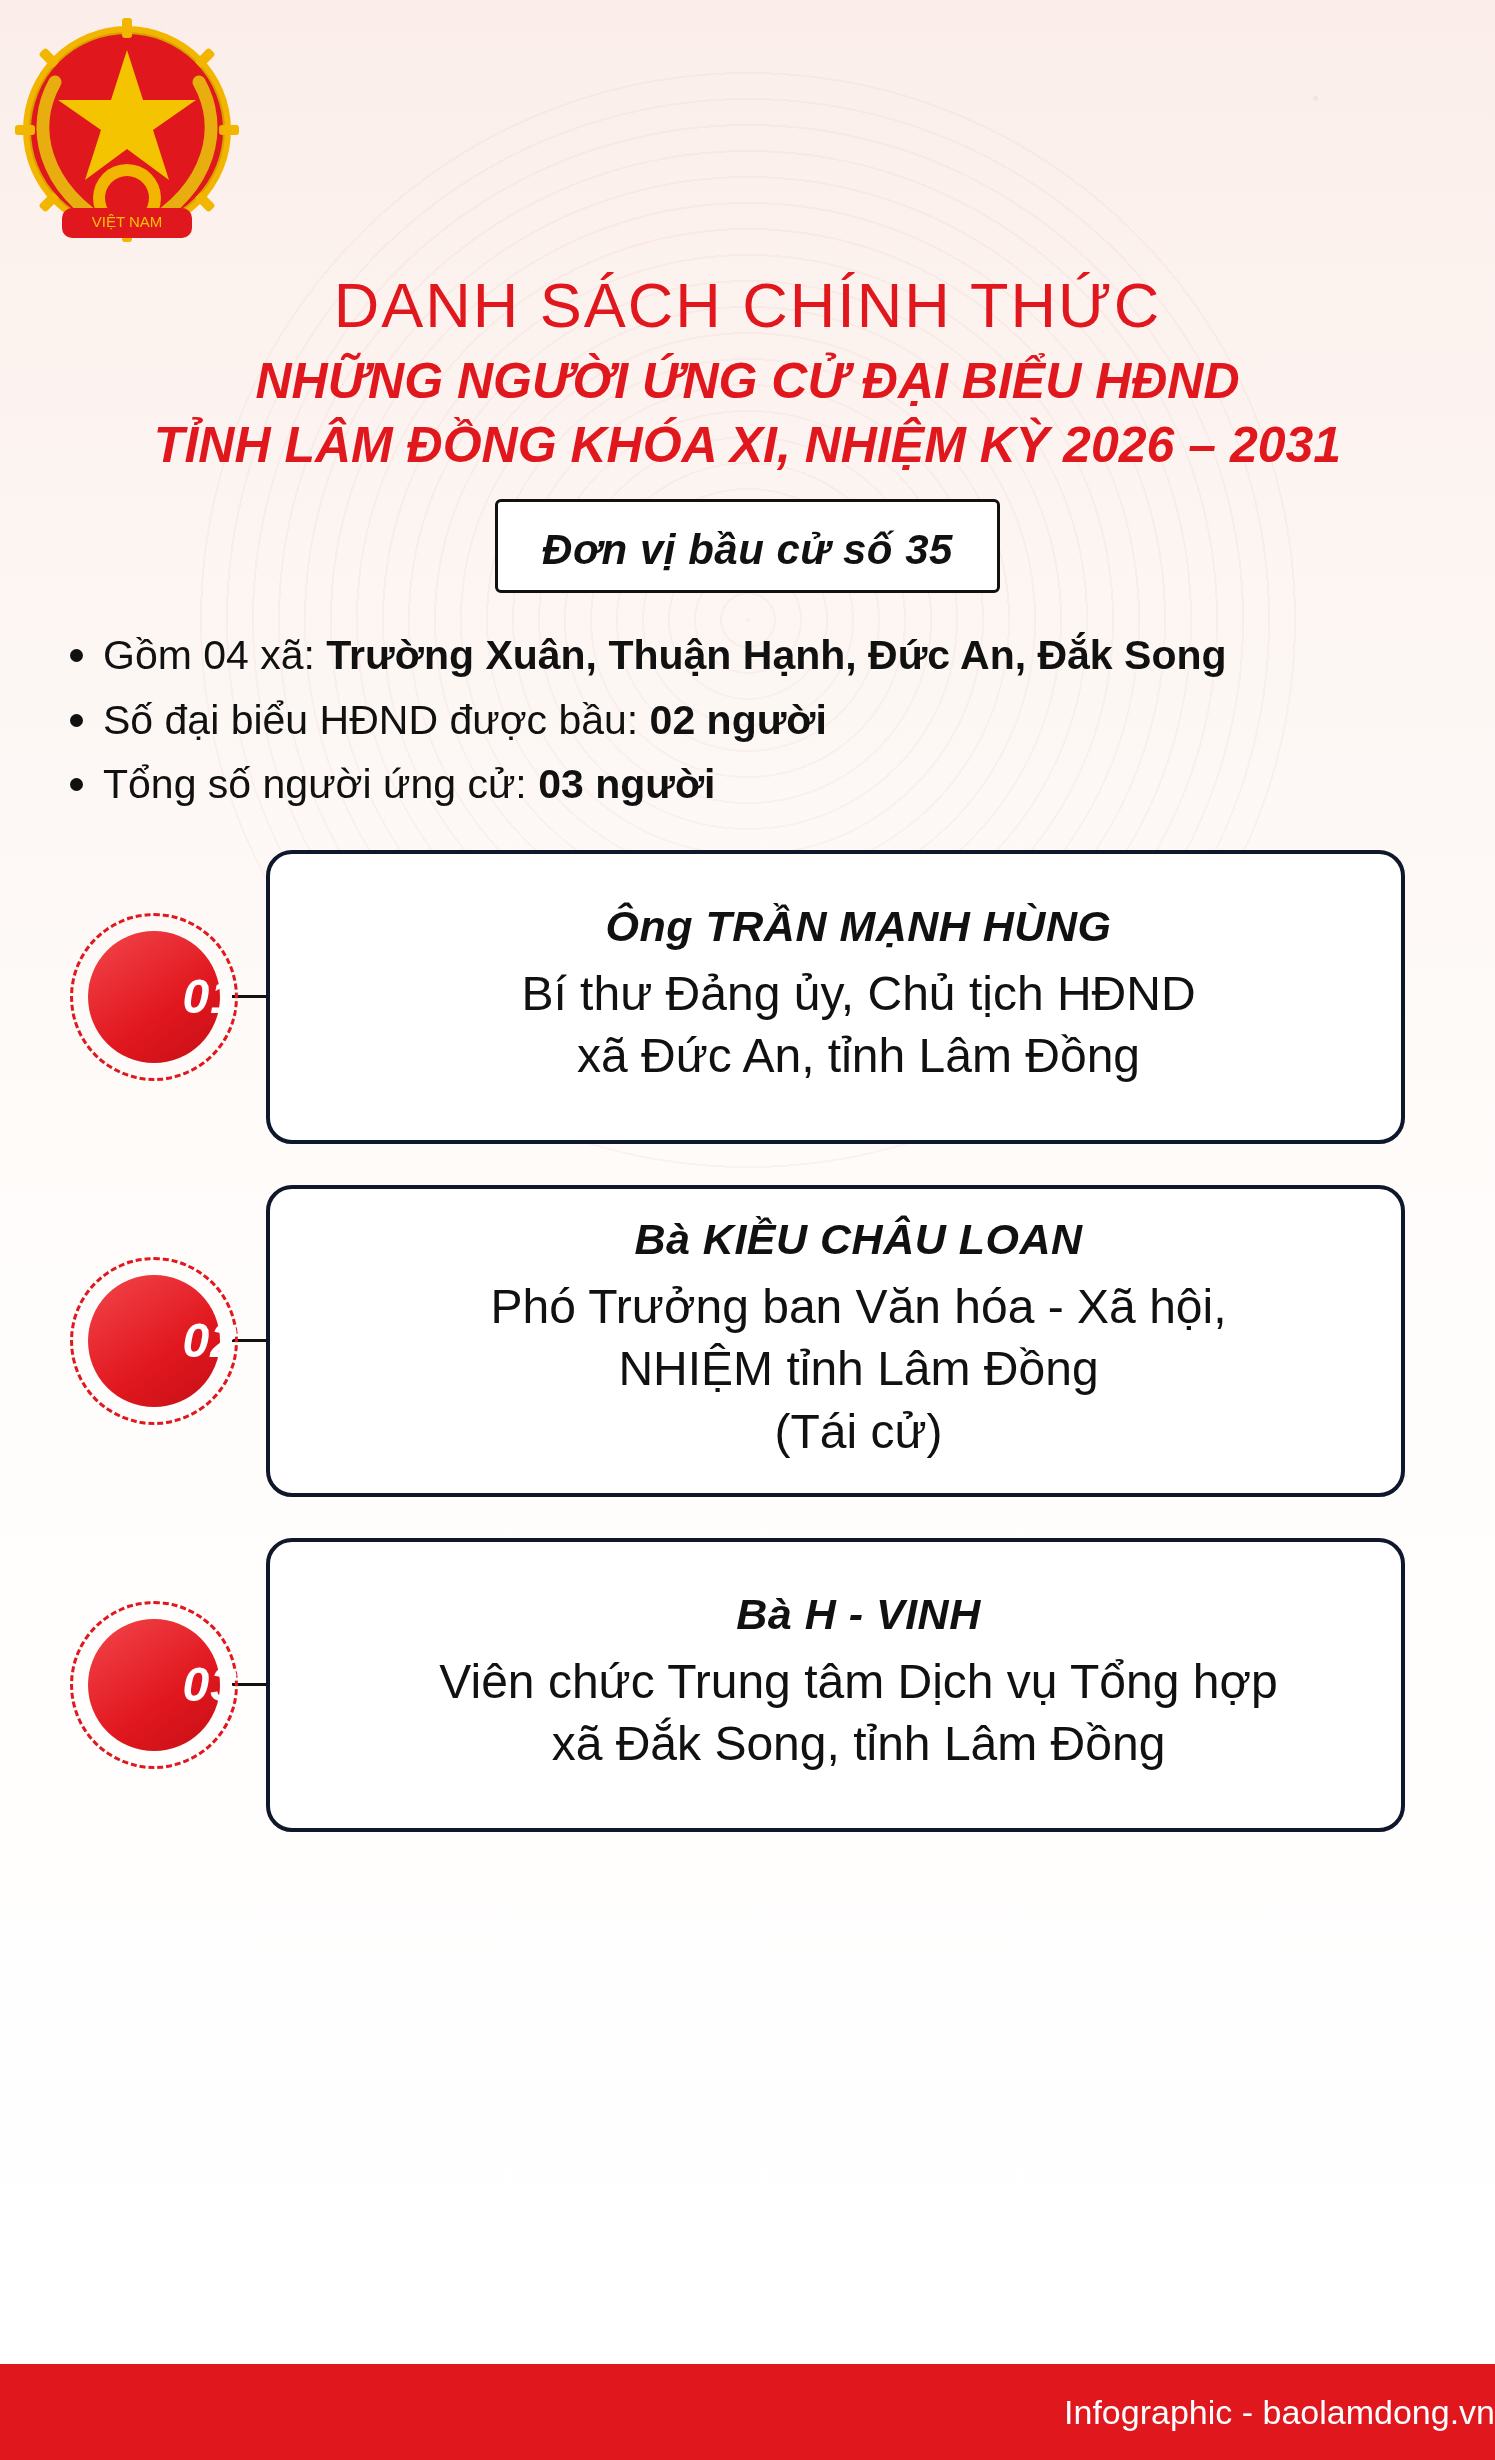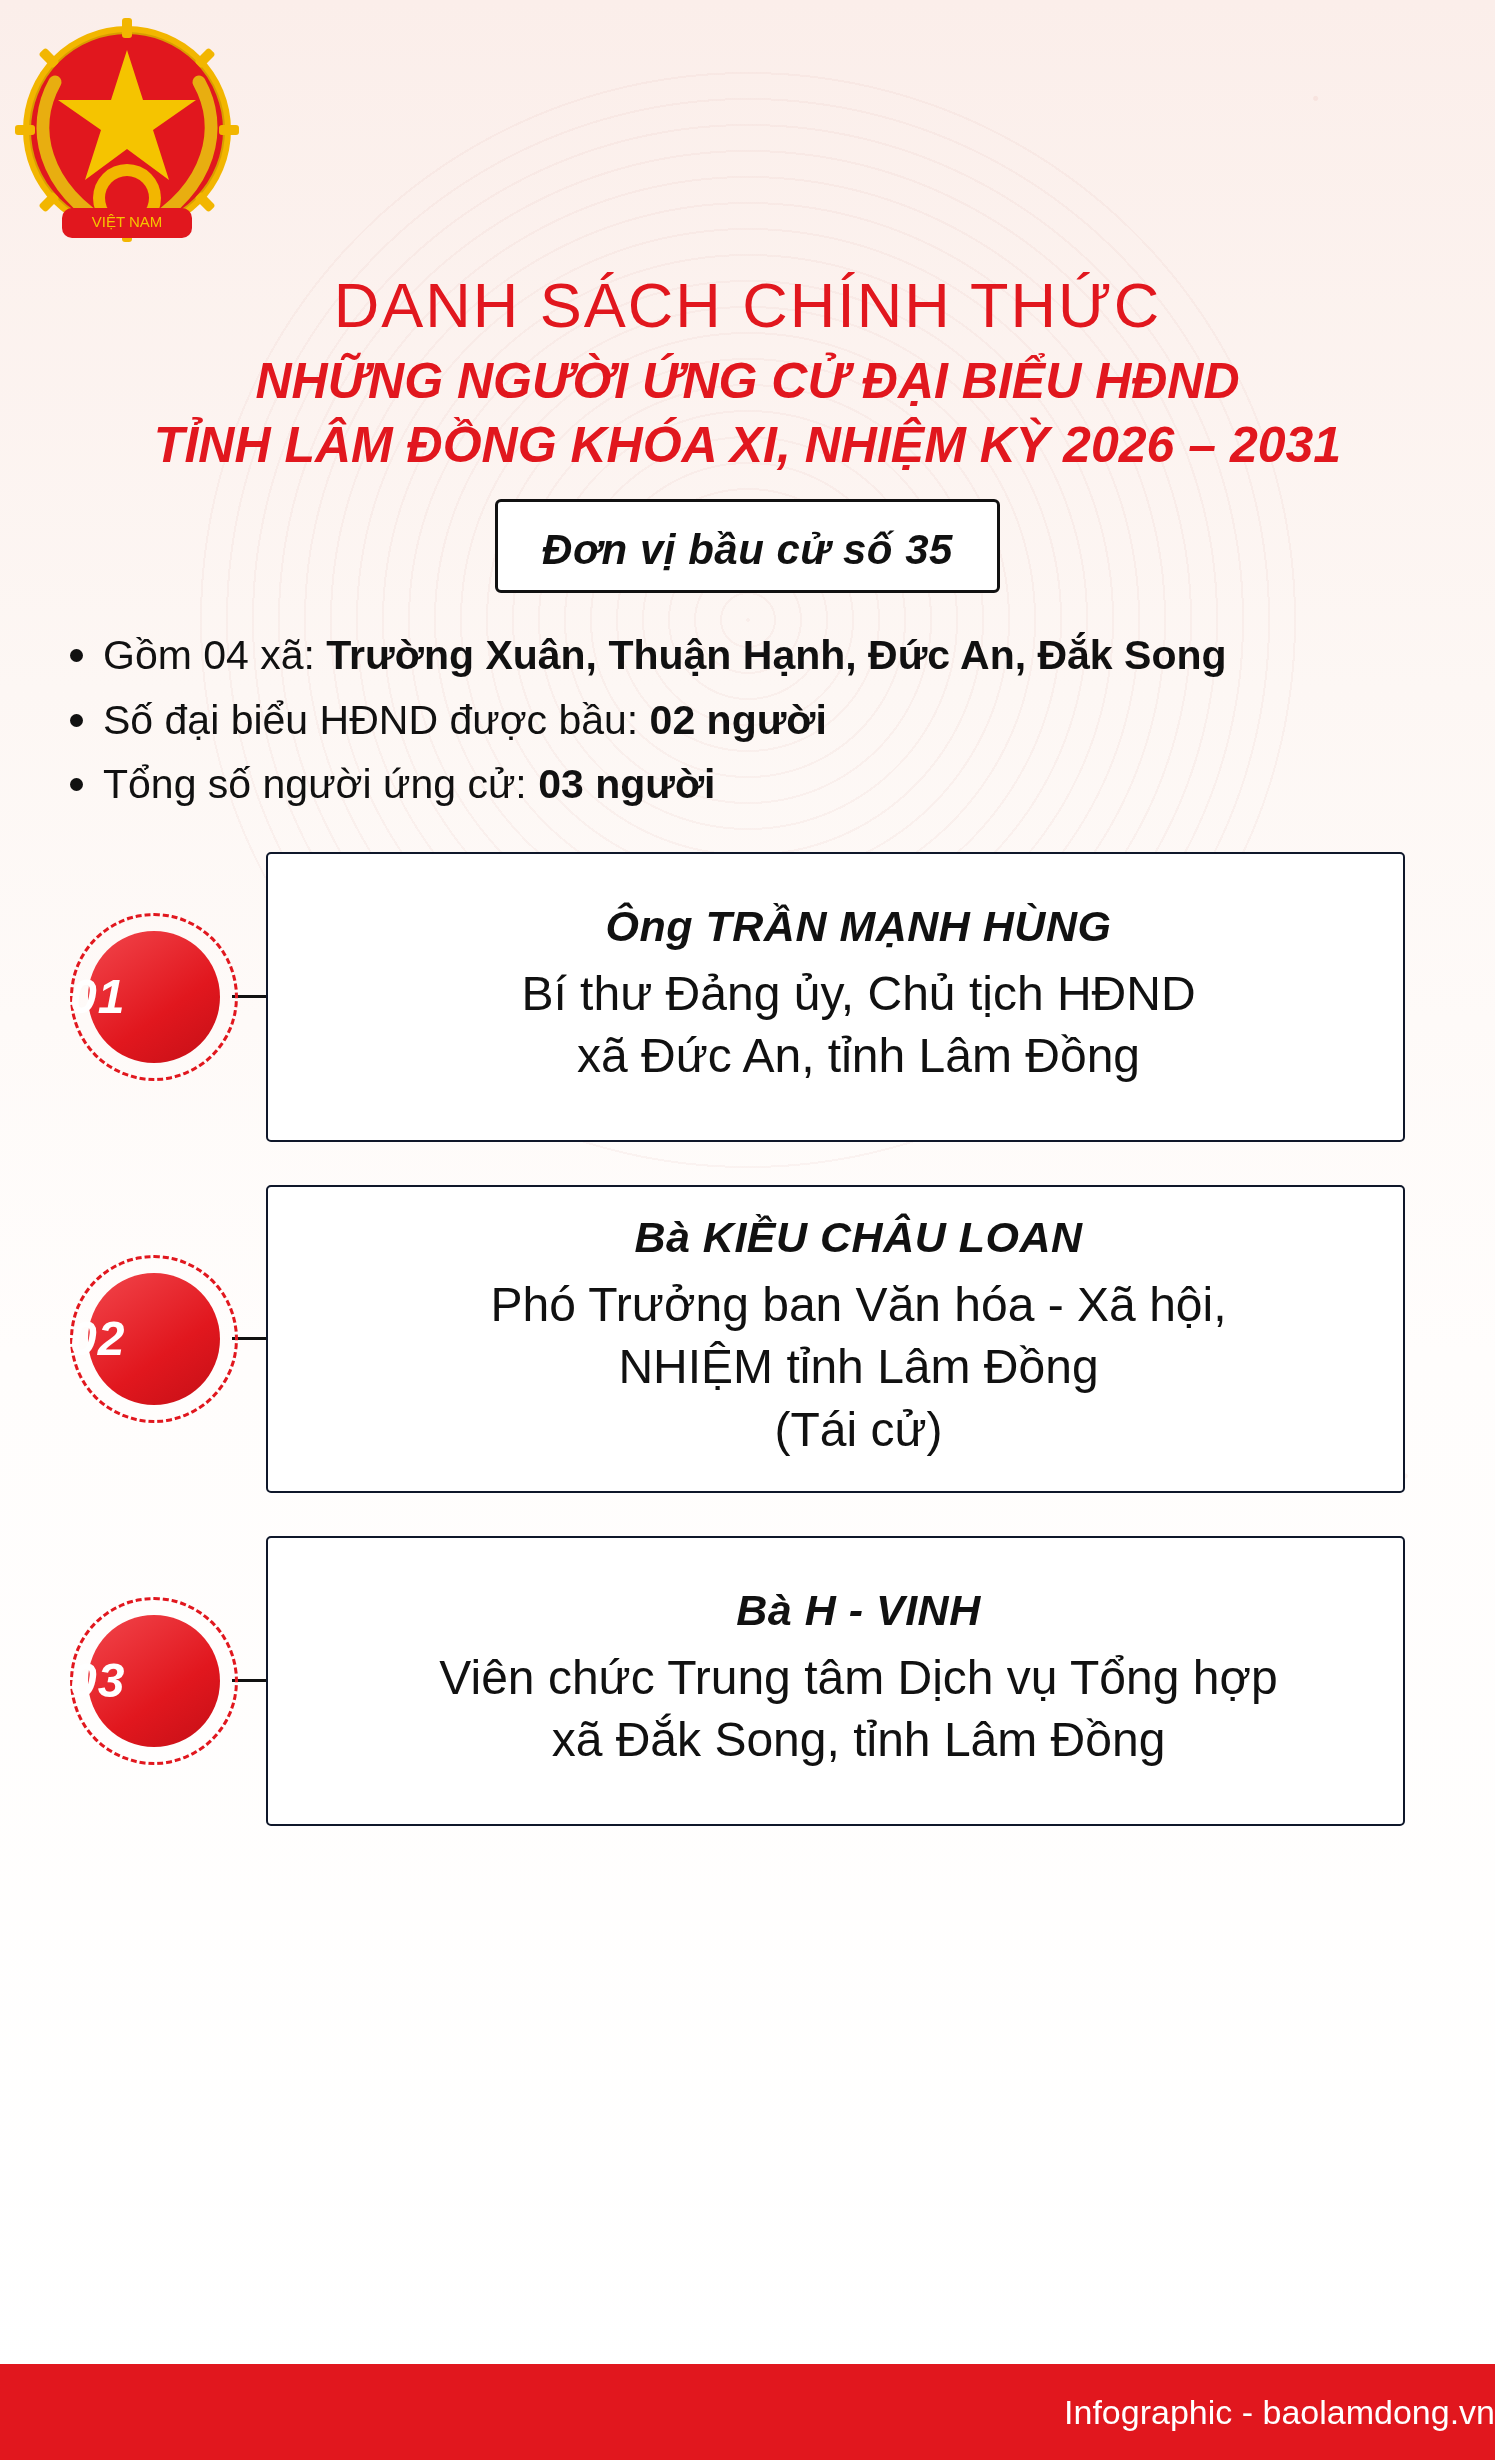--- a/index.html
+++ b/index.html
@@ -155,21 +155,21 @@
     padding-right: 90px;
   }
   .cand-num {
     position: relative;
     z-index: 4;
     width: 168px;
     height: 168px;
     flex: 0 0 auto;
     display: flex;
     align-items: center;
-    justify-content: flex-start;
+    justify-content: flex-end;
   }
   .cand-num .ring {
     position: absolute;
     inset: 0;
     border: 3px dashed #e1171e;
     border-radius: 50%;
     background: transparent;
   }
   .cand-num .disc {
     position: absolute;
@@ -191,22 +191,22 @@
   .connector {
     width: 68px;
     height: 3px;
     background: #111;
     flex: 0 0 auto;
     margin-left: -6px;
   }
   .cand-card {
     margin-left: -34px;
     flex: 1 1 auto;
-    border: 2px solid #0f172a;
-    border-radius: 5px;
+    border: 4px solid #0f172a;
+    border-radius: 26px;
     background: #ffffff;
     padding: 26px 24px 30px 70px;
     text-align: center;
     min-height: 230px;
     display: flex;
     flex-direction: column;
     justify-content: center;
   }
   .cand-name {
     font-size: 43px;

